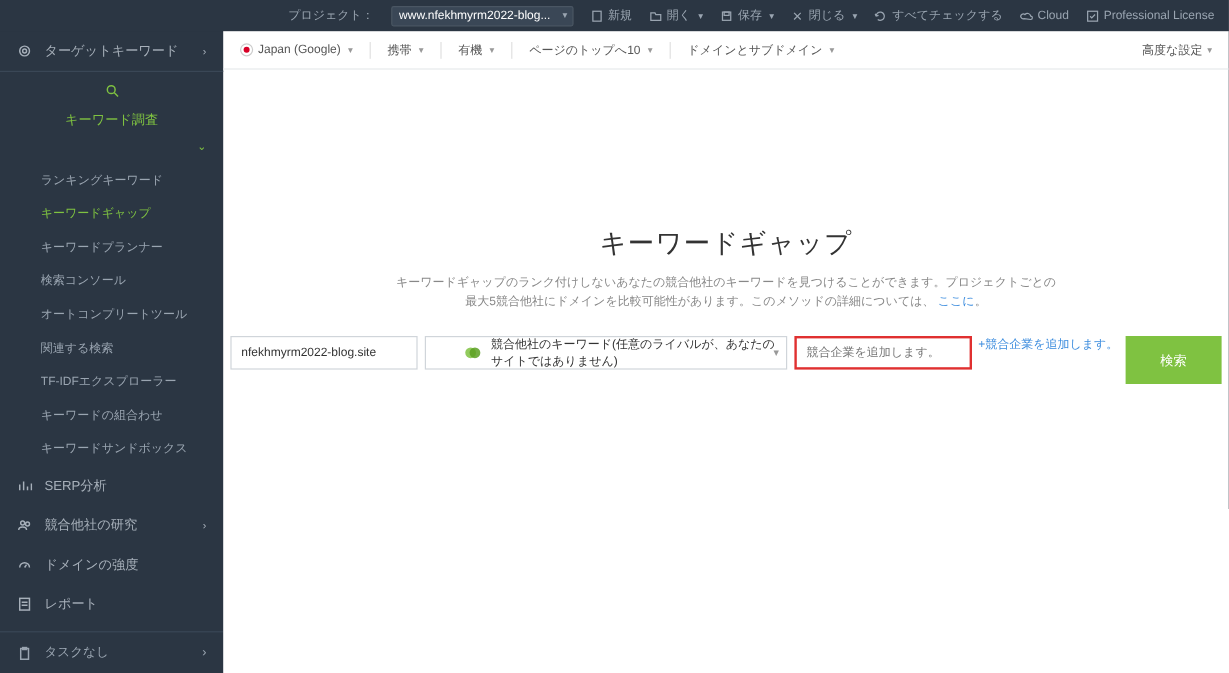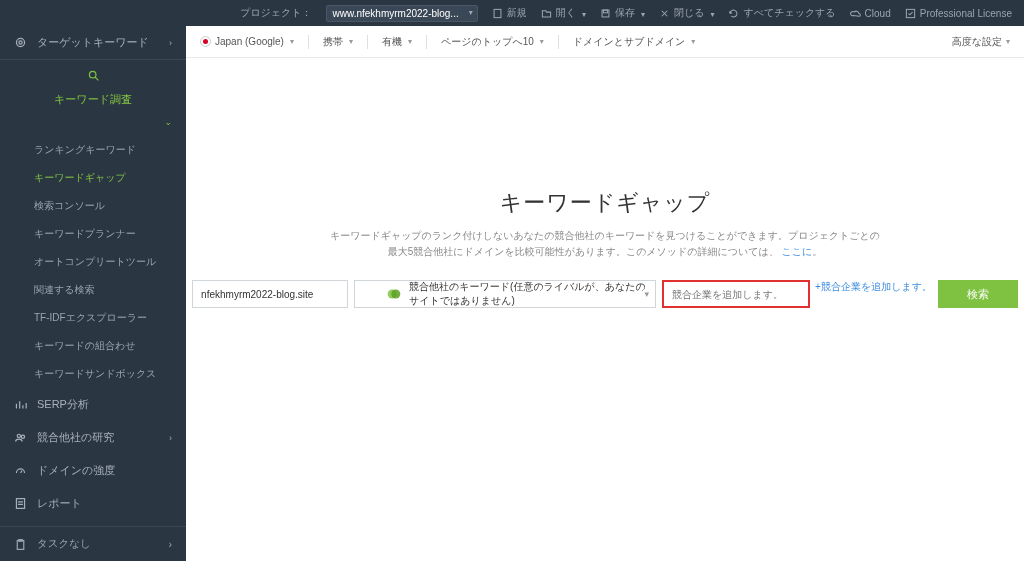--- a/index.html
+++ b/index.html
@@ -48,21 +48,21 @@
 
 .search-row { display: flex; gap: 6px; align-items: flex-start; }
 .sr-input { border: 1px solid #d0d5da; background: #fff; height: 28px; font-size: 10px; color: #333; padding: 0 8px; }
 .sr-site { width: 156px; }
 .sr-dd { width: 302px; display: flex; align-items: center; position: relative; padding-left: 24px; }
 .sr-dd-ico { width: 18px; height: 18px; margin: 0 6px; display: inline-flex; align-items: center; justify-content: center; }
 .sr-dd-ico svg { width: 18px; height: 18px; }
 .sr-dd::after { content: "▾"; position: absolute; right: 6px; font-size: 9px; color: #999; }
 .sr-col { display: flex; flex-direction: row; gap: 5px; }
 .sr-comp { width: 148px; border: 2px solid #e03030; color: #888; }
-.sr-btn { width: 80px; height: 28px; background: #7fc241; color: #fff; border: none; font-size: 11px; cursor: pointer; }
+.sr-btn { width: 80px; height: 40px; background: #7fc241; color: #fff; border: none; font-size: 11px; cursor: pointer; }
 .sr-add { font-size: 10px; color: #3b8cde; text-align: right; cursor: pointer; }
 
 
 svg { stroke: currentColor; fill: none; stroke-width: 1.5; }
 </style>
 </head>
 <body>
 
 <div class="topbar">
   <span class="proj-label">プロジェクト：</span>
@@ -129,22 +129,22 @@
     <div class="sb-item active-green">
       <span class="sb-ico"><svg viewBox="0 0 16 16">
             <circle cx="7" cy="7" r="4"></circle>
             <path d="M10 10l4 4"></path>
           </svg></span>
       <span>キーワード調査</span>
       <span class="chev">⌄</span>
     </div>
     <div class="sb-sub">ランキングキーワード</div>
     <div class="sb-sub active">キーワードギャップ</div>
+    <div class="sb-sub">キーワードプランナー</div>
     <div class="sb-sub">検索コンソール</div>
-    <div class="sb-sub">キーワードプランナー</div>
     <div class="sb-sub">オートコンプリートツール</div>
     <div class="sb-sub">関連する検索</div>
     <div class="sb-sub">TF-IDFエクスプローラー</div>
     <div class="sb-sub">キーワードの組合わせ</div>
     <div class="sb-sub">キーワードサンドボックス</div>
 
     <div class="sb-item">
       <span class="sb-ico"><svg viewBox="0 0 16 16">
             <path d="M3 13V7M7 13V4M11 13V9M15 13V6"></path>
           </svg></span>

